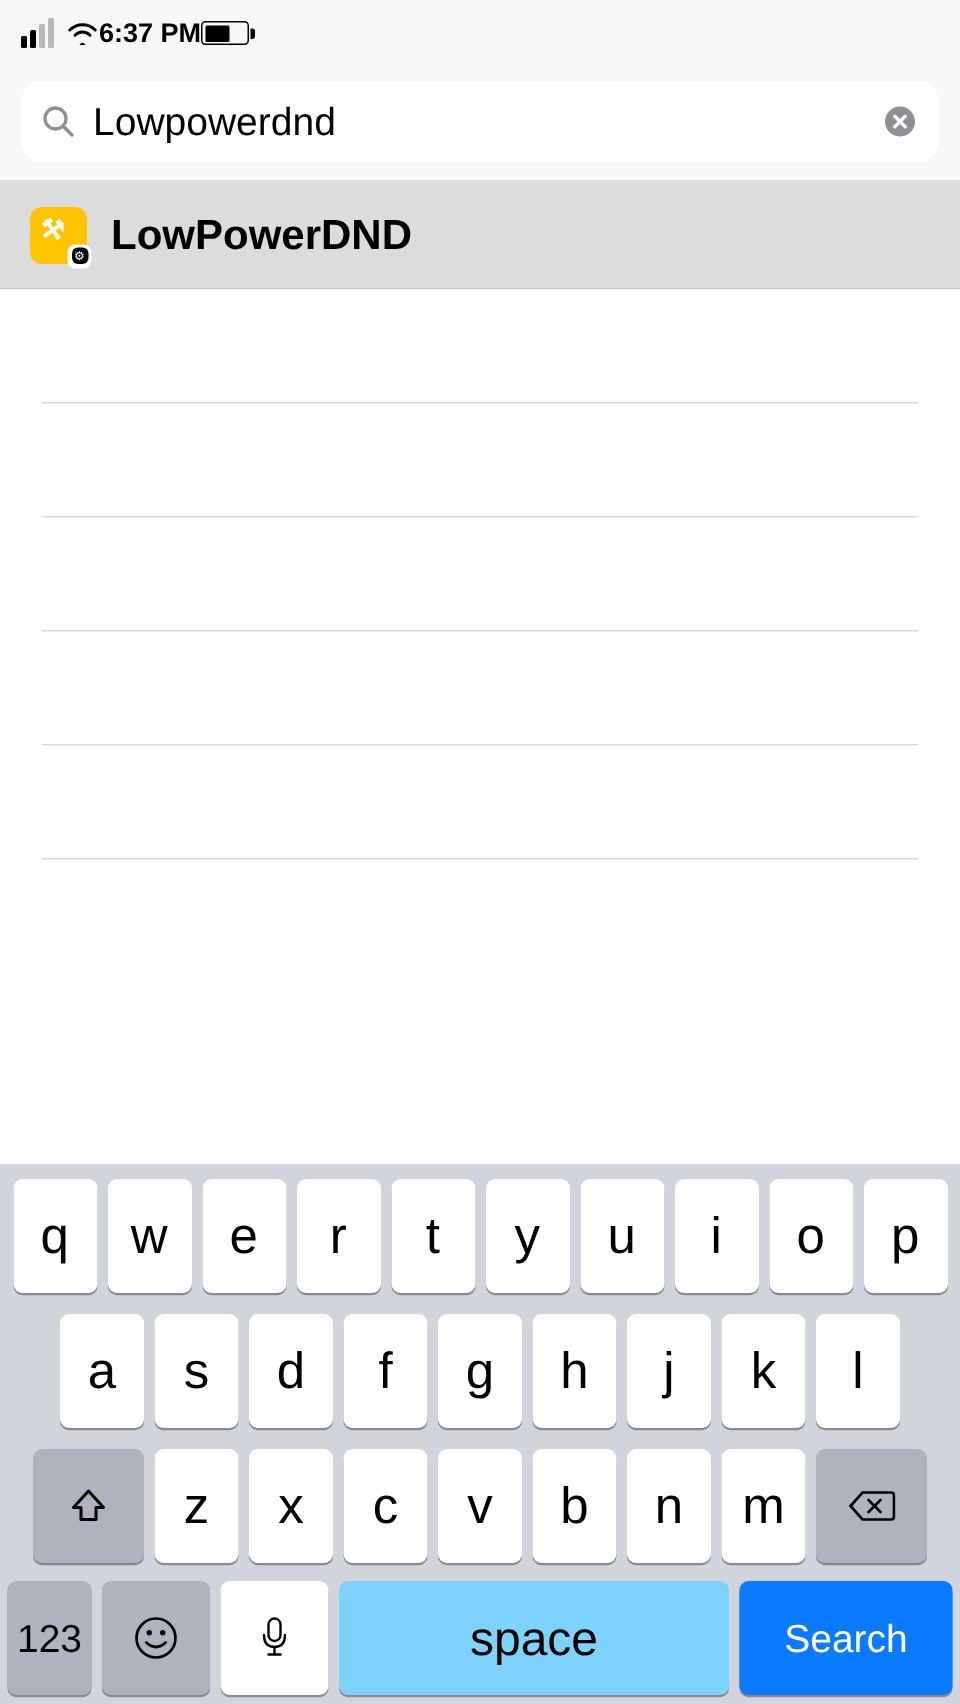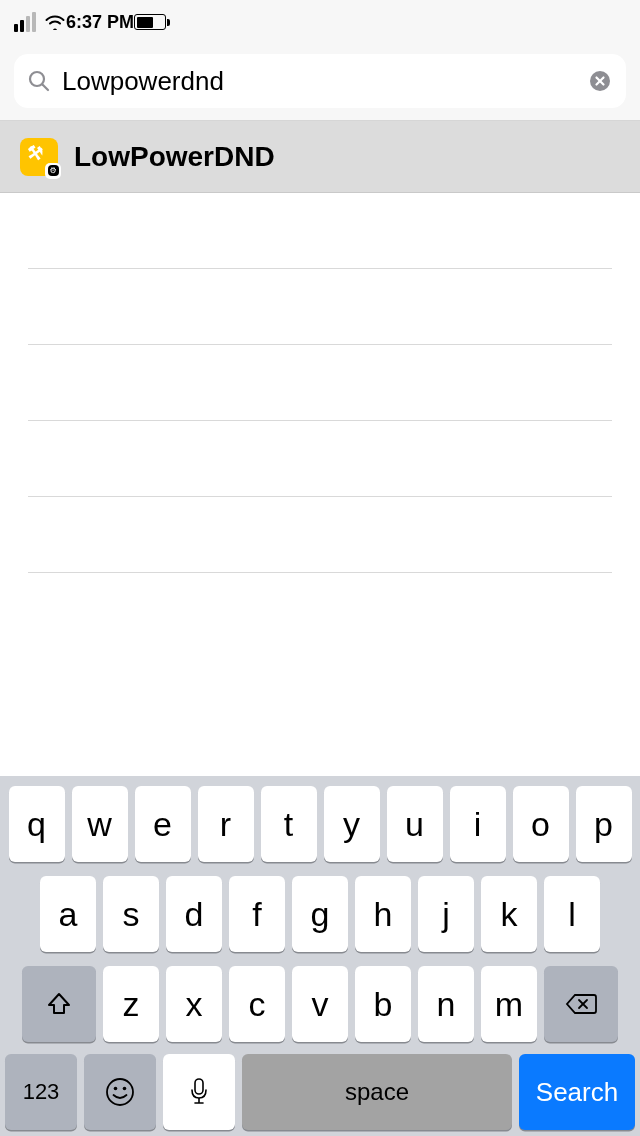--- a/index.html
+++ b/index.html
@@ -114,25 +114,25 @@
       display:flex; align-items:center; justify-content:center;
       font-size: 34px;
       color:#000;
       cursor:pointer;
       user-select:none;
     }
     .key.letter { width: 56px; }
     .key.special { background:#aeb3bd; width: 74px; }
     .key.shift svg, .key.backspace svg { display:block; }
     .bottom-row { display:flex; gap:7px; }
-    .key.num { background:#aeb3bd; width:72px; font-size:22px; }
+    .key.num { background:#aeb3bd; width:56px; font-size:26px; }
     .key.emoji { background:#aeb3bd; width:72px; font-size:30px; }
     .key.mic { background:#fff; width:72px; }
-    .key.space { background:#a3a3a3; flex:1; font-size:24px; }
-    .key.search { background:#0a7aff; color:#fff; width:116px; font-size:26px; }
+    .key.space { background:#7dd3fc; flex:1; font-size:32px; }
+    .key.search { background:#0a7aff; color:#fff; width:142px; font-size:26px; }
   </style>
 </head>
 <body>
 
 <div class="status-bar">
   <div class="status-left">
     <div class="signal-bars">
       <span></span>
         <span></span>
         <span></span>

